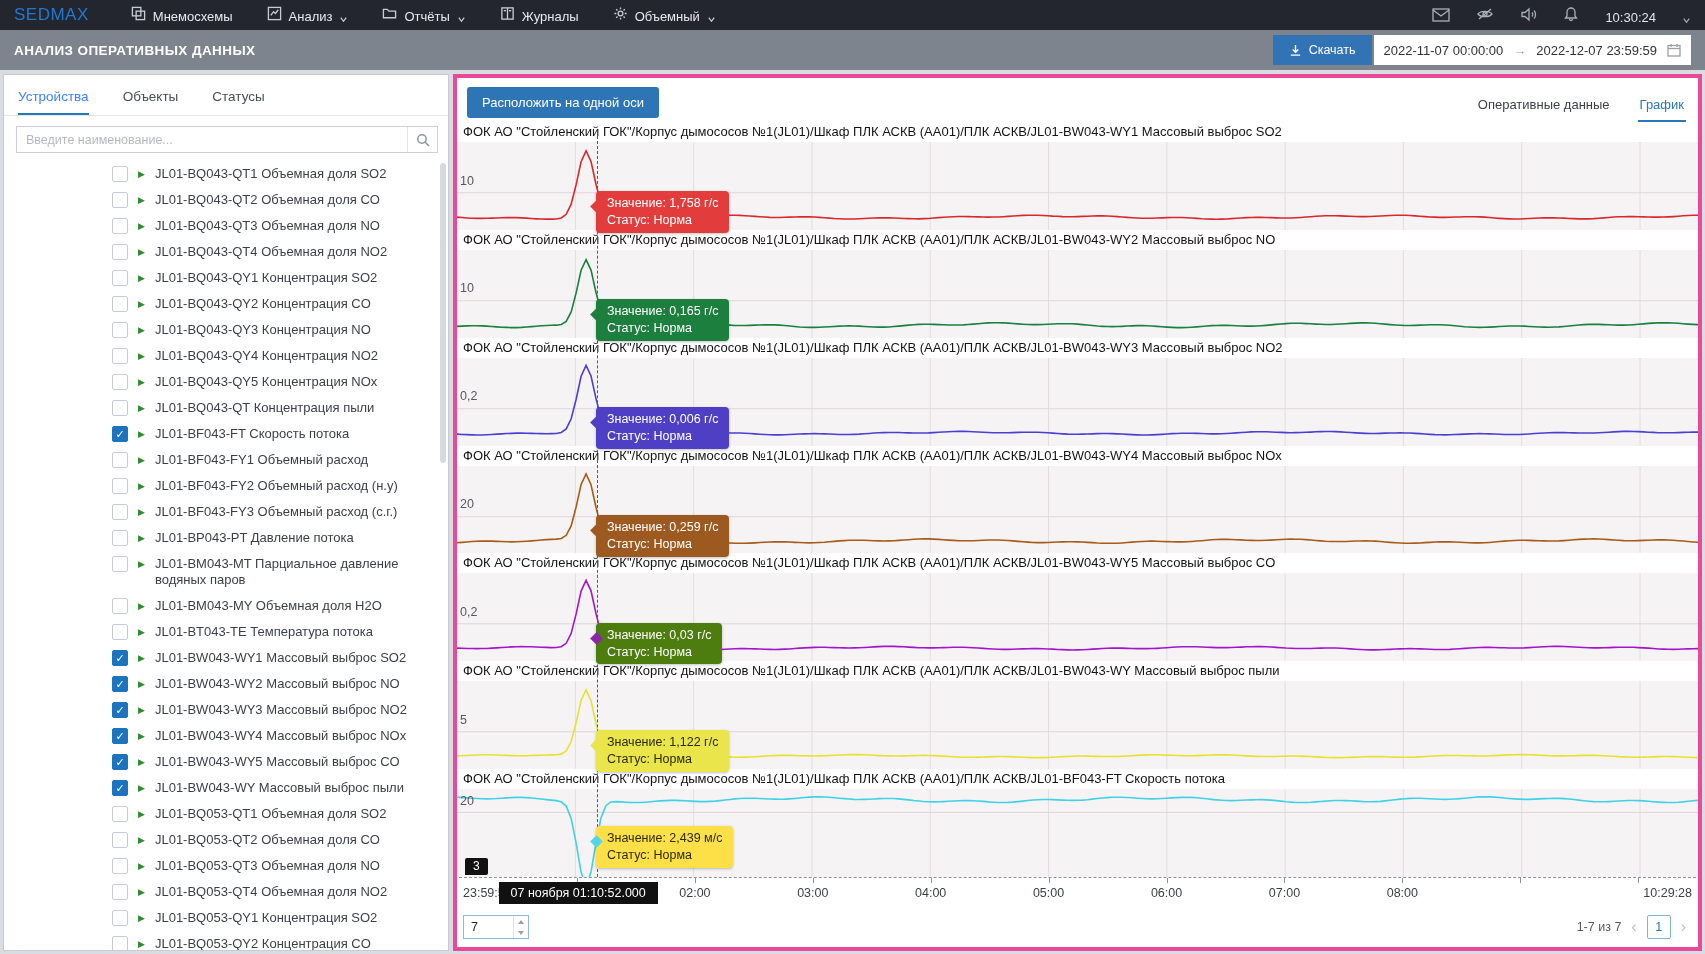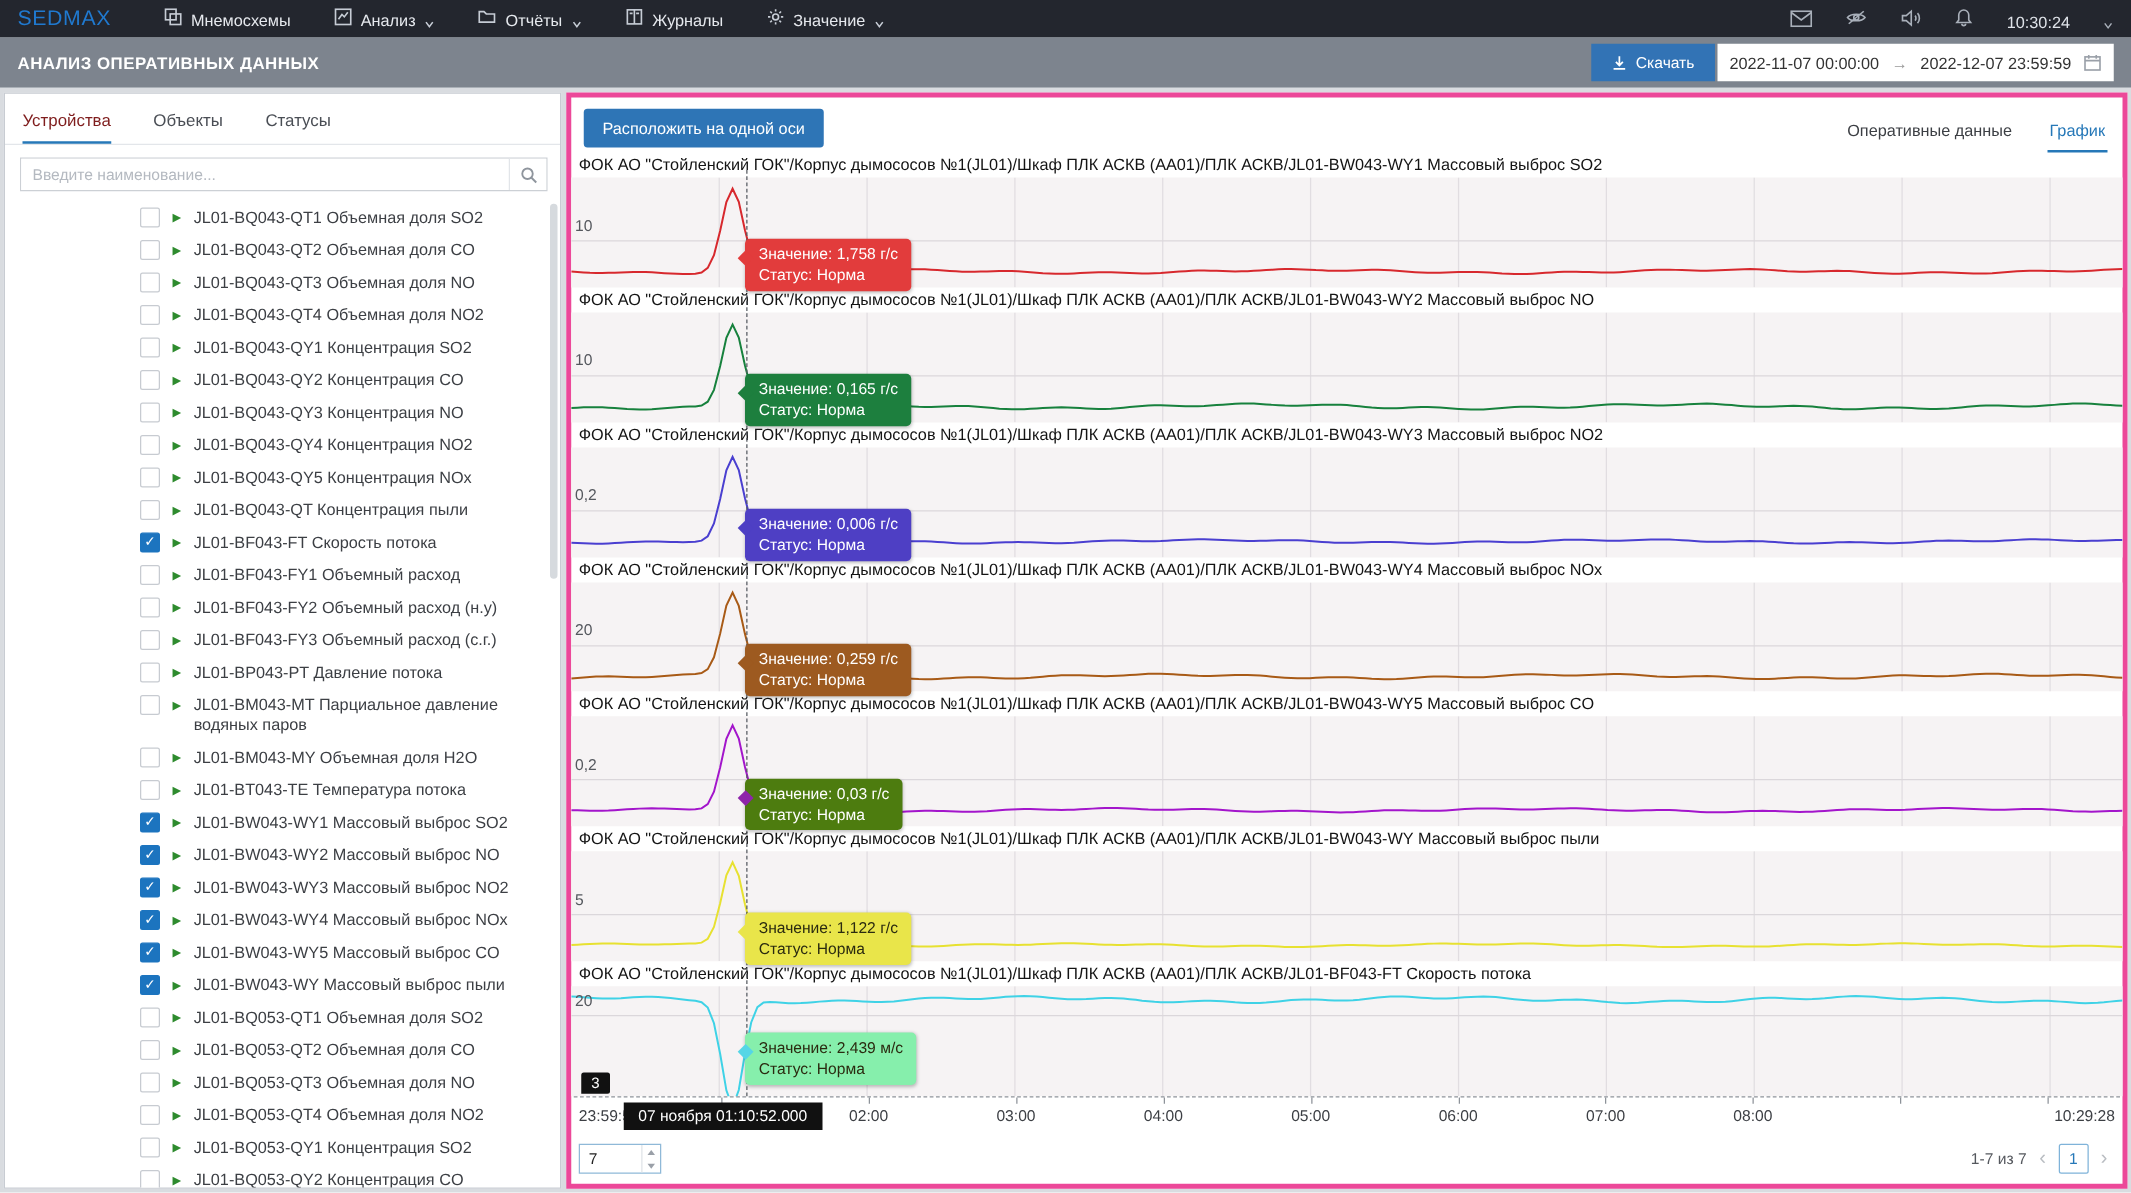--- a/index.html
+++ b/index.html
@@ -27,21 +27,21 @@
   .daterange svg{stroke:#9aa0a8;fill:none;stroke-width:1.3}
 
   
   .content{display:flex;height:884px;padding:4px 3px 3px 3px;gap:4px}
   .sidebar{width:446px;background:#fff;border:1px solid #c8ccd2;display:flex;flex-direction:column}
   .chart-panel{flex:1;background:#fff;border:4px solid #ec4899;display:flex;flex-direction:column;min-width:0}
 
   
   .s-tabs{display:flex;gap:34px;padding:14px 14px 0 14px;border-bottom:1px solid #e3e6ea}
   .s-tab{font-size:13.5px;color:#4a4e55;padding-bottom:9px;cursor:pointer;border-bottom:2px solid transparent}
-  .s-tab.active{color:#7f1d1d;border-bottom-color:#2678b8}
+  .s-tab.active{color:#3b82f6;border-bottom-color:#2678b8}
   .search-row{display:flex;margin:10px 10px 6px 12px;border:1px solid #ccd0d5;height:27px}
   .search-row input{flex:1;border:none;outline:none;padding:0 9px;font-size:12.5px;color:#333;font-family:inherit}
   .search-row input::placeholder{color:#b4b9c0}
   .search-btn{width:30px;border-left:1px solid #e2e5e9;display:flex;align-items:center;justify-content:center;background:#fff;cursor:pointer}
   .search-btn svg{stroke:#8f959d;fill:none;stroke-width:1.5}
   .tree{flex:1;overflow:hidden;padding:2px 0 0 0;position:relative}
   .tree-item{display:flex;align-items:flex-start;padding:5px 8px 5px 108px;cursor:pointer}
   .cb{width:16px;height:16px;border:1px solid #c7cbd1;border-radius:2px;background:#fff;flex:none;margin-right:10px;color:#fff;font-size:11px;line-height:14px;text-align:center}
   .cb.on{background:#1c74bf;border-color:#1c74bf}
   .tri{color:#2e8b2e;font-size:9px;line-height:16px;margin-right:10px;flex:none}
@@ -129,21 +129,21 @@
           <line x1="9.5" y1="5" x2="12" y2="5"></line>
         </svg></span>
     <span>Журналы</span>
   </span>
 
   <span class="nav-item">
     <span><svg width="15" height="15" viewBox="0 0 16 16">
           <circle cx="8" cy="8" r="2.5"></circle>
           <path d="M8 1.5v2M8 12.5v2M1.5 8h2M12.5 8h2M3.4 3.4l1.4 1.4M11.2 11.2l1.4 1.4M12.6 3.4l-1.4 1.4M4.8 11.2l-1.4 1.4"></path>
         </svg></span>
-    <span>Значение</span>
+    <span>Объемный</span>
     <svg class="chev" viewBox="0 0 10 10">
         <polyline points="2,3 5,7 8,3"></polyline>
       </svg>
   </span>
 
   <span class="nav-right">
     <span><svg width="18" height="14" viewBox="0 0 18 14">
           <rect x="1" y="1" width="16" height="12"></rect>
           <polyline points="1,2 9,8 17,2"></polyline>
         </svg></span>
@@ -533,21 +533,21 @@
               <line x1="476.6" y1="0" x2="476.6" y2="90" stroke="#e1dde1" vector-effect="non-scaling-stroke"></line>
               <line x1="572.0" y1="0" x2="572.0" y2="90" stroke="#e1dde1" vector-effect="non-scaling-stroke"></line>
               <line x1="667.3" y1="0" x2="667.3" y2="90" stroke="#e1dde1" vector-effect="non-scaling-stroke"></line>
               <line x1="762.6" y1="0" x2="762.6" y2="90" stroke="#e1dde1" vector-effect="non-scaling-stroke"></line>
               <line x1="857.9" y1="0" x2="857.9" y2="90" stroke="#e1dde1" vector-effect="non-scaling-stroke"></line>
               <line x1="953.3" y1="0" x2="953.3" y2="90" stroke="#e1dde1" vector-effect="non-scaling-stroke"></line>
               <line x1="0" y1="24" x2="1000" y2="24" stroke="#dbd7db" vector-effect="non-scaling-stroke"></line>
               <polyline points="0,8.4 4,8.7 8,9.1 12,9.5 16,9.8 20,10.0 24,10.1 28,10.0 32,9.8 36,9.4 40,9.1 44,8.8 48,8.6 52,8.6 56,8.8 60,9.2 64,9.7 68,10.3 72,10.9 76,11.4 80,11.9 84,13.1 88,17.5 92,30.3 96,55.5 100,85.3 104,99.2 108,85.0 112,55.0 116,29.7 120,17.1 124,13.3 128,12.9 132,13.2 136,13.6 140,13.9 144,13.9 148,13.8 152,13.5 156,13.1 160,12.6 164,12.2 168,11.9 172,11.7 176,11.7 180,11.9 184,12.1 188,12.4 192,12.7 196,12.9 200,12.9 204,12.7 208,12.4 212,11.9 216,11.3 220,10.7 224,10.1 228,9.7 232,9.4 236,9.4 240,9.5 244,9.7 248,10.0 252,10.2 256,10.4 260,10.5 264,10.4 268,10.1 272,9.7 276,9.2 280,8.7 284,8.3 288,8.1 292,8.0 296,8.2 300,8.5 304,8.9 308,9.4 312,9.9 316,10.3 320,10.6 324,10.7 328,10.6 332,10.5 336,10.2 340,9.9 344,9.7 348,9.7 352,9.8 356,10.1 360,10.6 364,11.1 368,11.8 372,12.3 376,12.8 380,13.1 384,13.2 388,13.1 392,12.9 396,12.6 400,12.3 404,12.0 408,11.8 412,11.9 416,12.0 420,12.3 424,12.7 428,13.2 432,13.5 436,13.8 440,13.8 444,13.7 448,13.4 452,12.9 456,12.4 460,11.8 464,11.3 468,11.0 472,10.8 476,10.8 480,10.9 484,11.1 488,11.4 492,11.6 496,11.7 500,11.6 504,11.4 508,11.0 512,10.4 516,9.8 520,9.3 524,8.8 528,8.5 532,8.4 536,8.4 540,8.7 544,9.0 548,9.4 552,9.7 556,10.0 560,10.1 564,10.0 568,9.8 572,9.5 576,9.1 580,8.8 584,8.6 588,8.5 592,8.6 596,8.9 600,9.4 604,10.0 608,10.6 612,11.1 616,11.5 620,11.8 624,11.9 628,11.8 632,11.6 636,11.3 640,11.1 644,11.0 648,10.9 652,11.1 656,11.4 660,11.9 664,12.4 668,13.0 672,13.4 676,13.8 680,13.9 684,13.8 688,13.6 692,13.2 696,12.8 700,12.4 704,12.0 708,11.8 712,11.8 716,11.9 720,12.1 724,12.4 728,12.7 732,13.0 736,13.0 740,12.9 744,12.7 748,12.2 752,11.6 756,11.0 760,10.4 764,10.0 768,9.6 772,9.5 776,9.5 780,9.7 784,10.0 788,10.3 792,10.5 796,10.6 800,10.5 804,10.2 808,9.9 812,9.4 816,8.9 820,8.5 824,8.1 828,8.0 832,8.1 836,8.3 840,8.7 844,9.2 848,9.7 852,10.1 856,10.4 860,10.6 864,10.6 868,10.4 872,10.1 876,9.9 880,9.7 884,9.5 888,9.6 892,9.9 896,10.3 900,10.8 904,11.4 908,12.0 912,12.5 916,12.9 920,13.1 924,13.1 928,12.9 932,12.6 936,12.3 940,12.0 944,11.8 948,11.8 952,11.9 956,12.2 960,12.6 964,13.0 968,13.4 972,13.7 976,13.9 980,13.8 984,13.6 988,13.2 992,12.6 996,12.1 1000,11.6" fill="none" stroke="#3fd2e6" stroke-width="1.6" vector-effect="non-scaling-stroke"></polyline>
             </svg>
             <span class="ylabel" style="top:6%">20</span>
-            <div class="tip dark" style="background:#86efac;top:42%">
+            <div class="tip dark" style="background:#fde047;top:42%">
               <i style="background:#55d6e6"></i>
               <div>Значение: 2,439 м/с</div>
               <div>Статус: Норма</div>
             </div>
           </div>
         </div>
         <div class="cursor-line" style="left:11.27%"></div>
       </div>
 
     <div class="x-axis">

